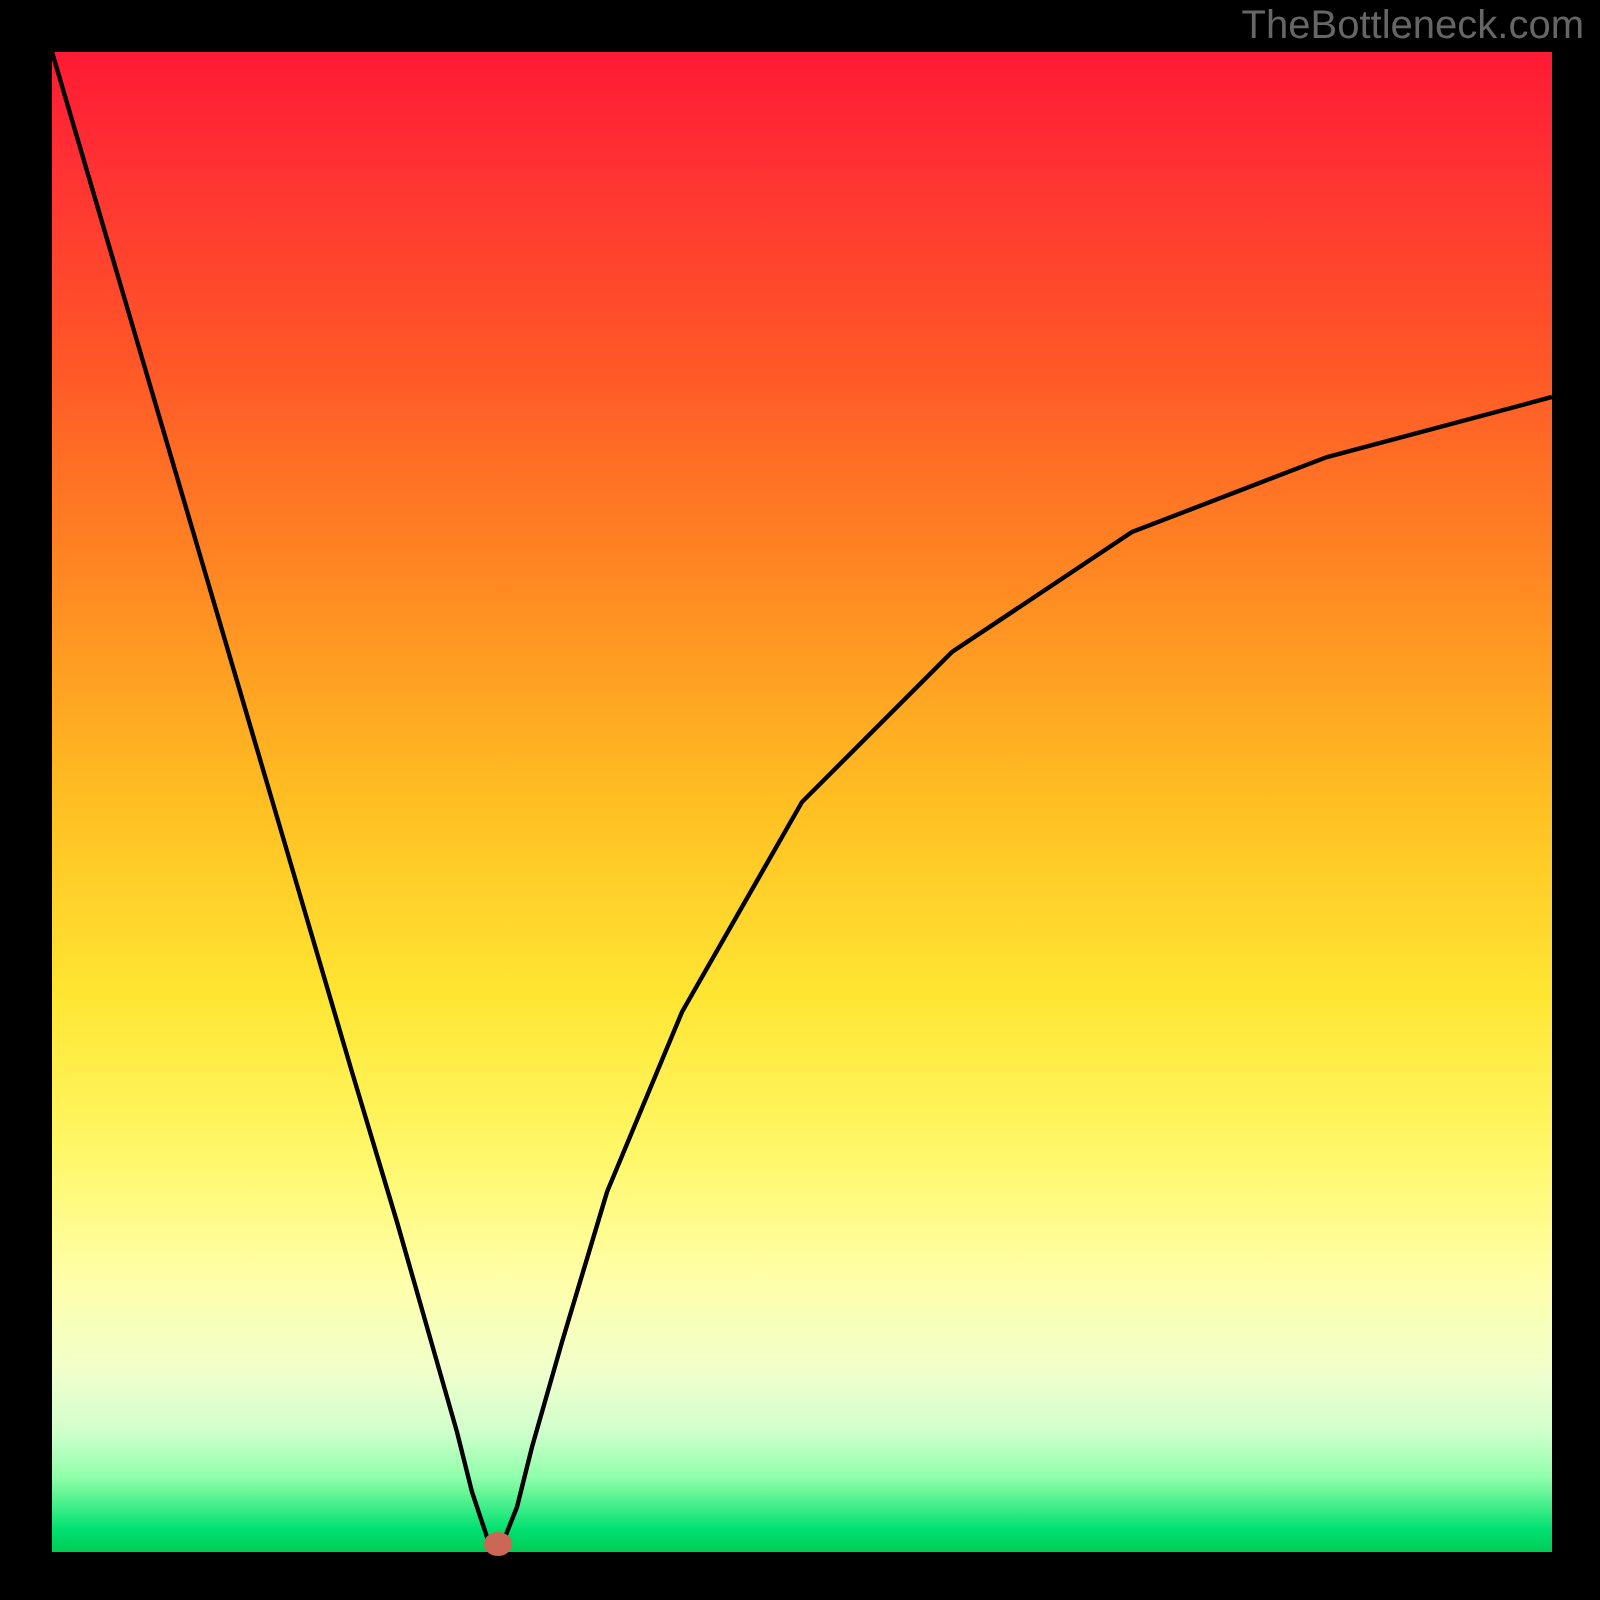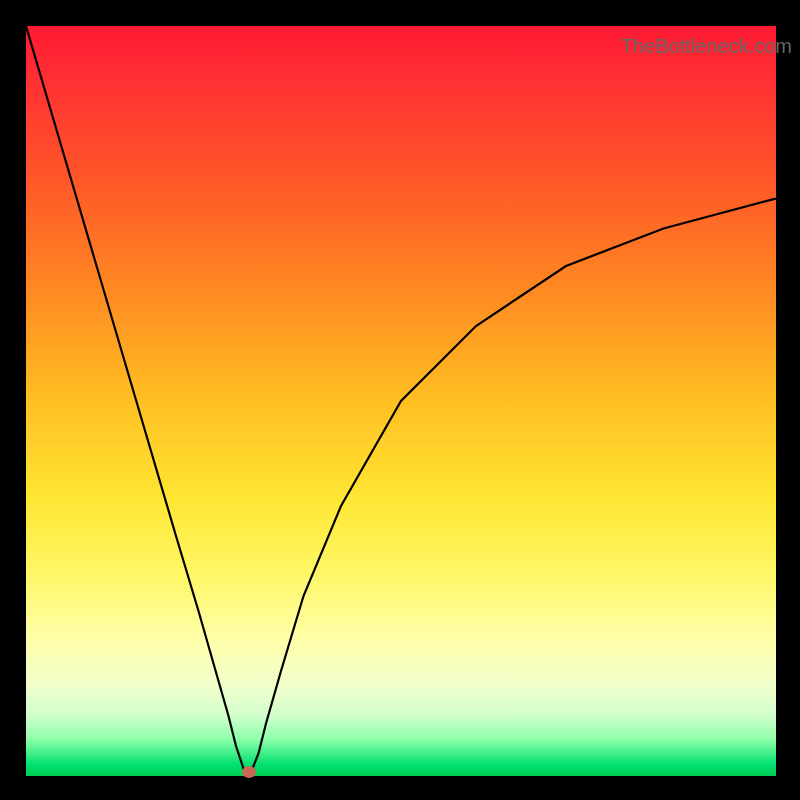--- a/index.html
+++ b/index.html
@@ -11,21 +11,20 @@
     overflow: hidden;
     font-family: Arial, sans-serif;
   }
   .watermark {
     position: absolute;
     top: 2px;
     right: 8px;
     color: #666;
     font-size: 20px;
     z-index: 10;
-    margin-top: 33px;
   }
   .plot-area {
     position: absolute;
     left: 26px;
     top: 26px;
     width: 750px;
     height: 750px;
     background: linear-gradient(to bottom,
       #ff1a33 0%,
       #ff3333 8%,

